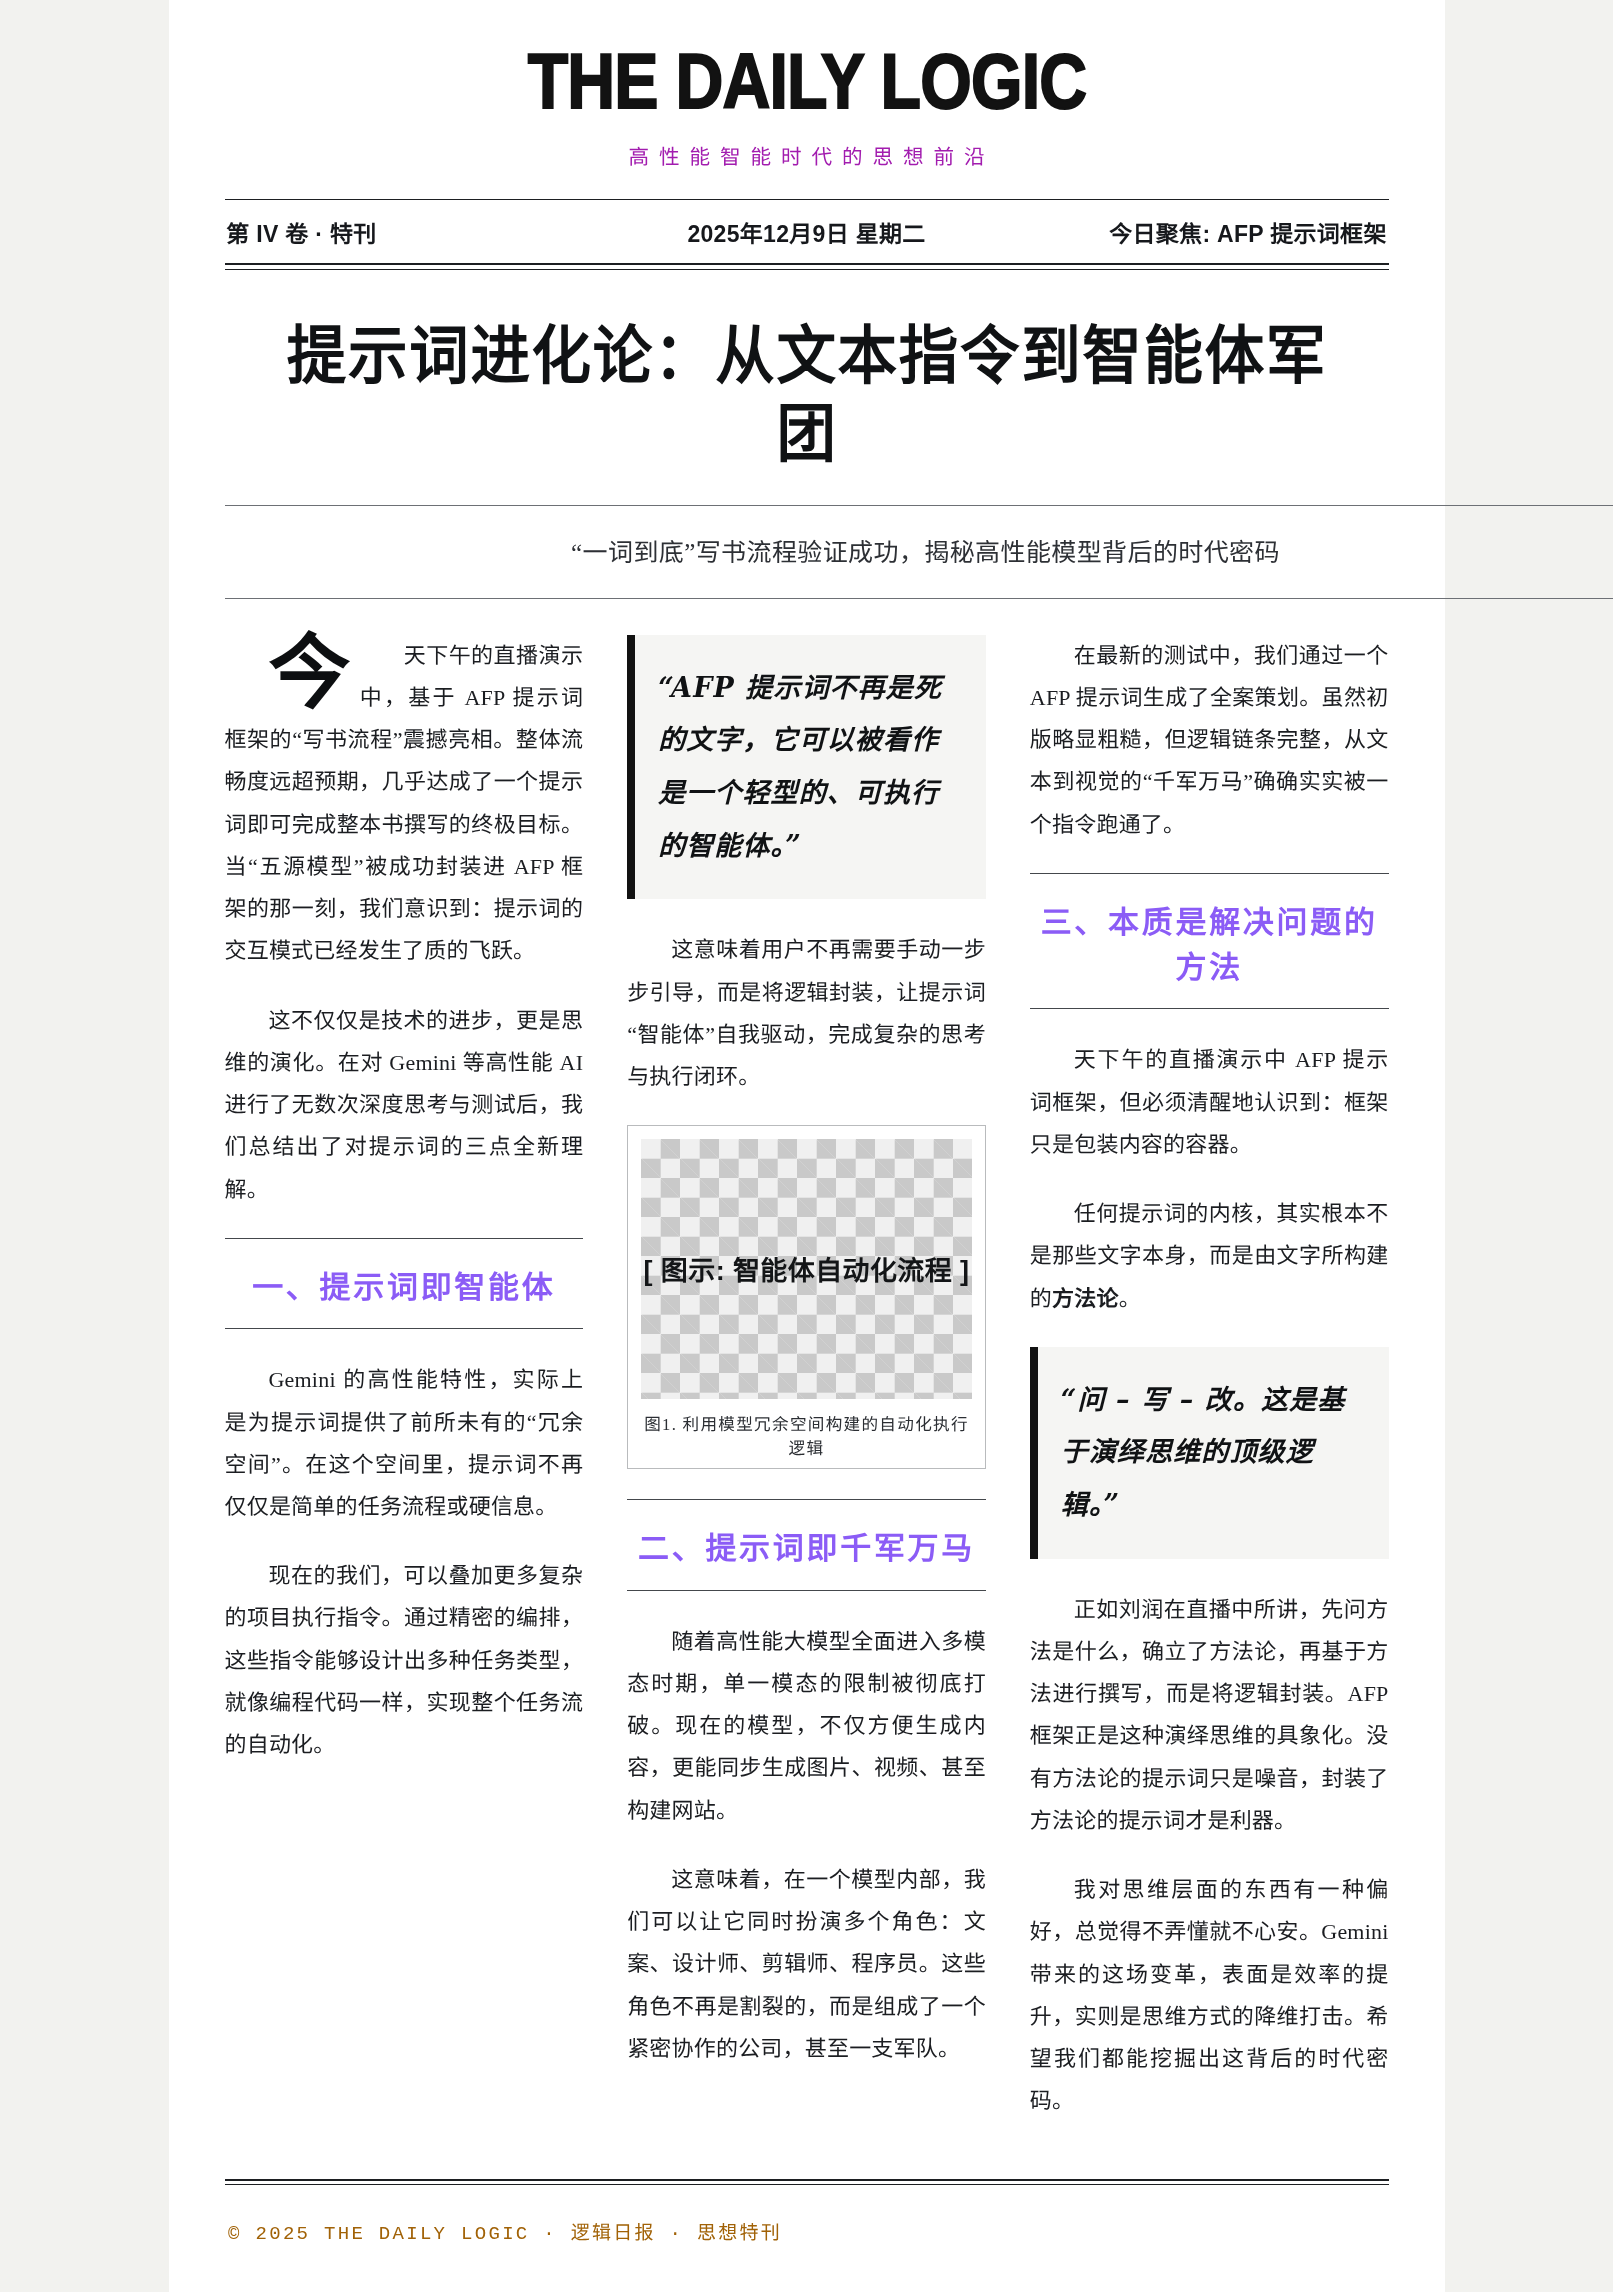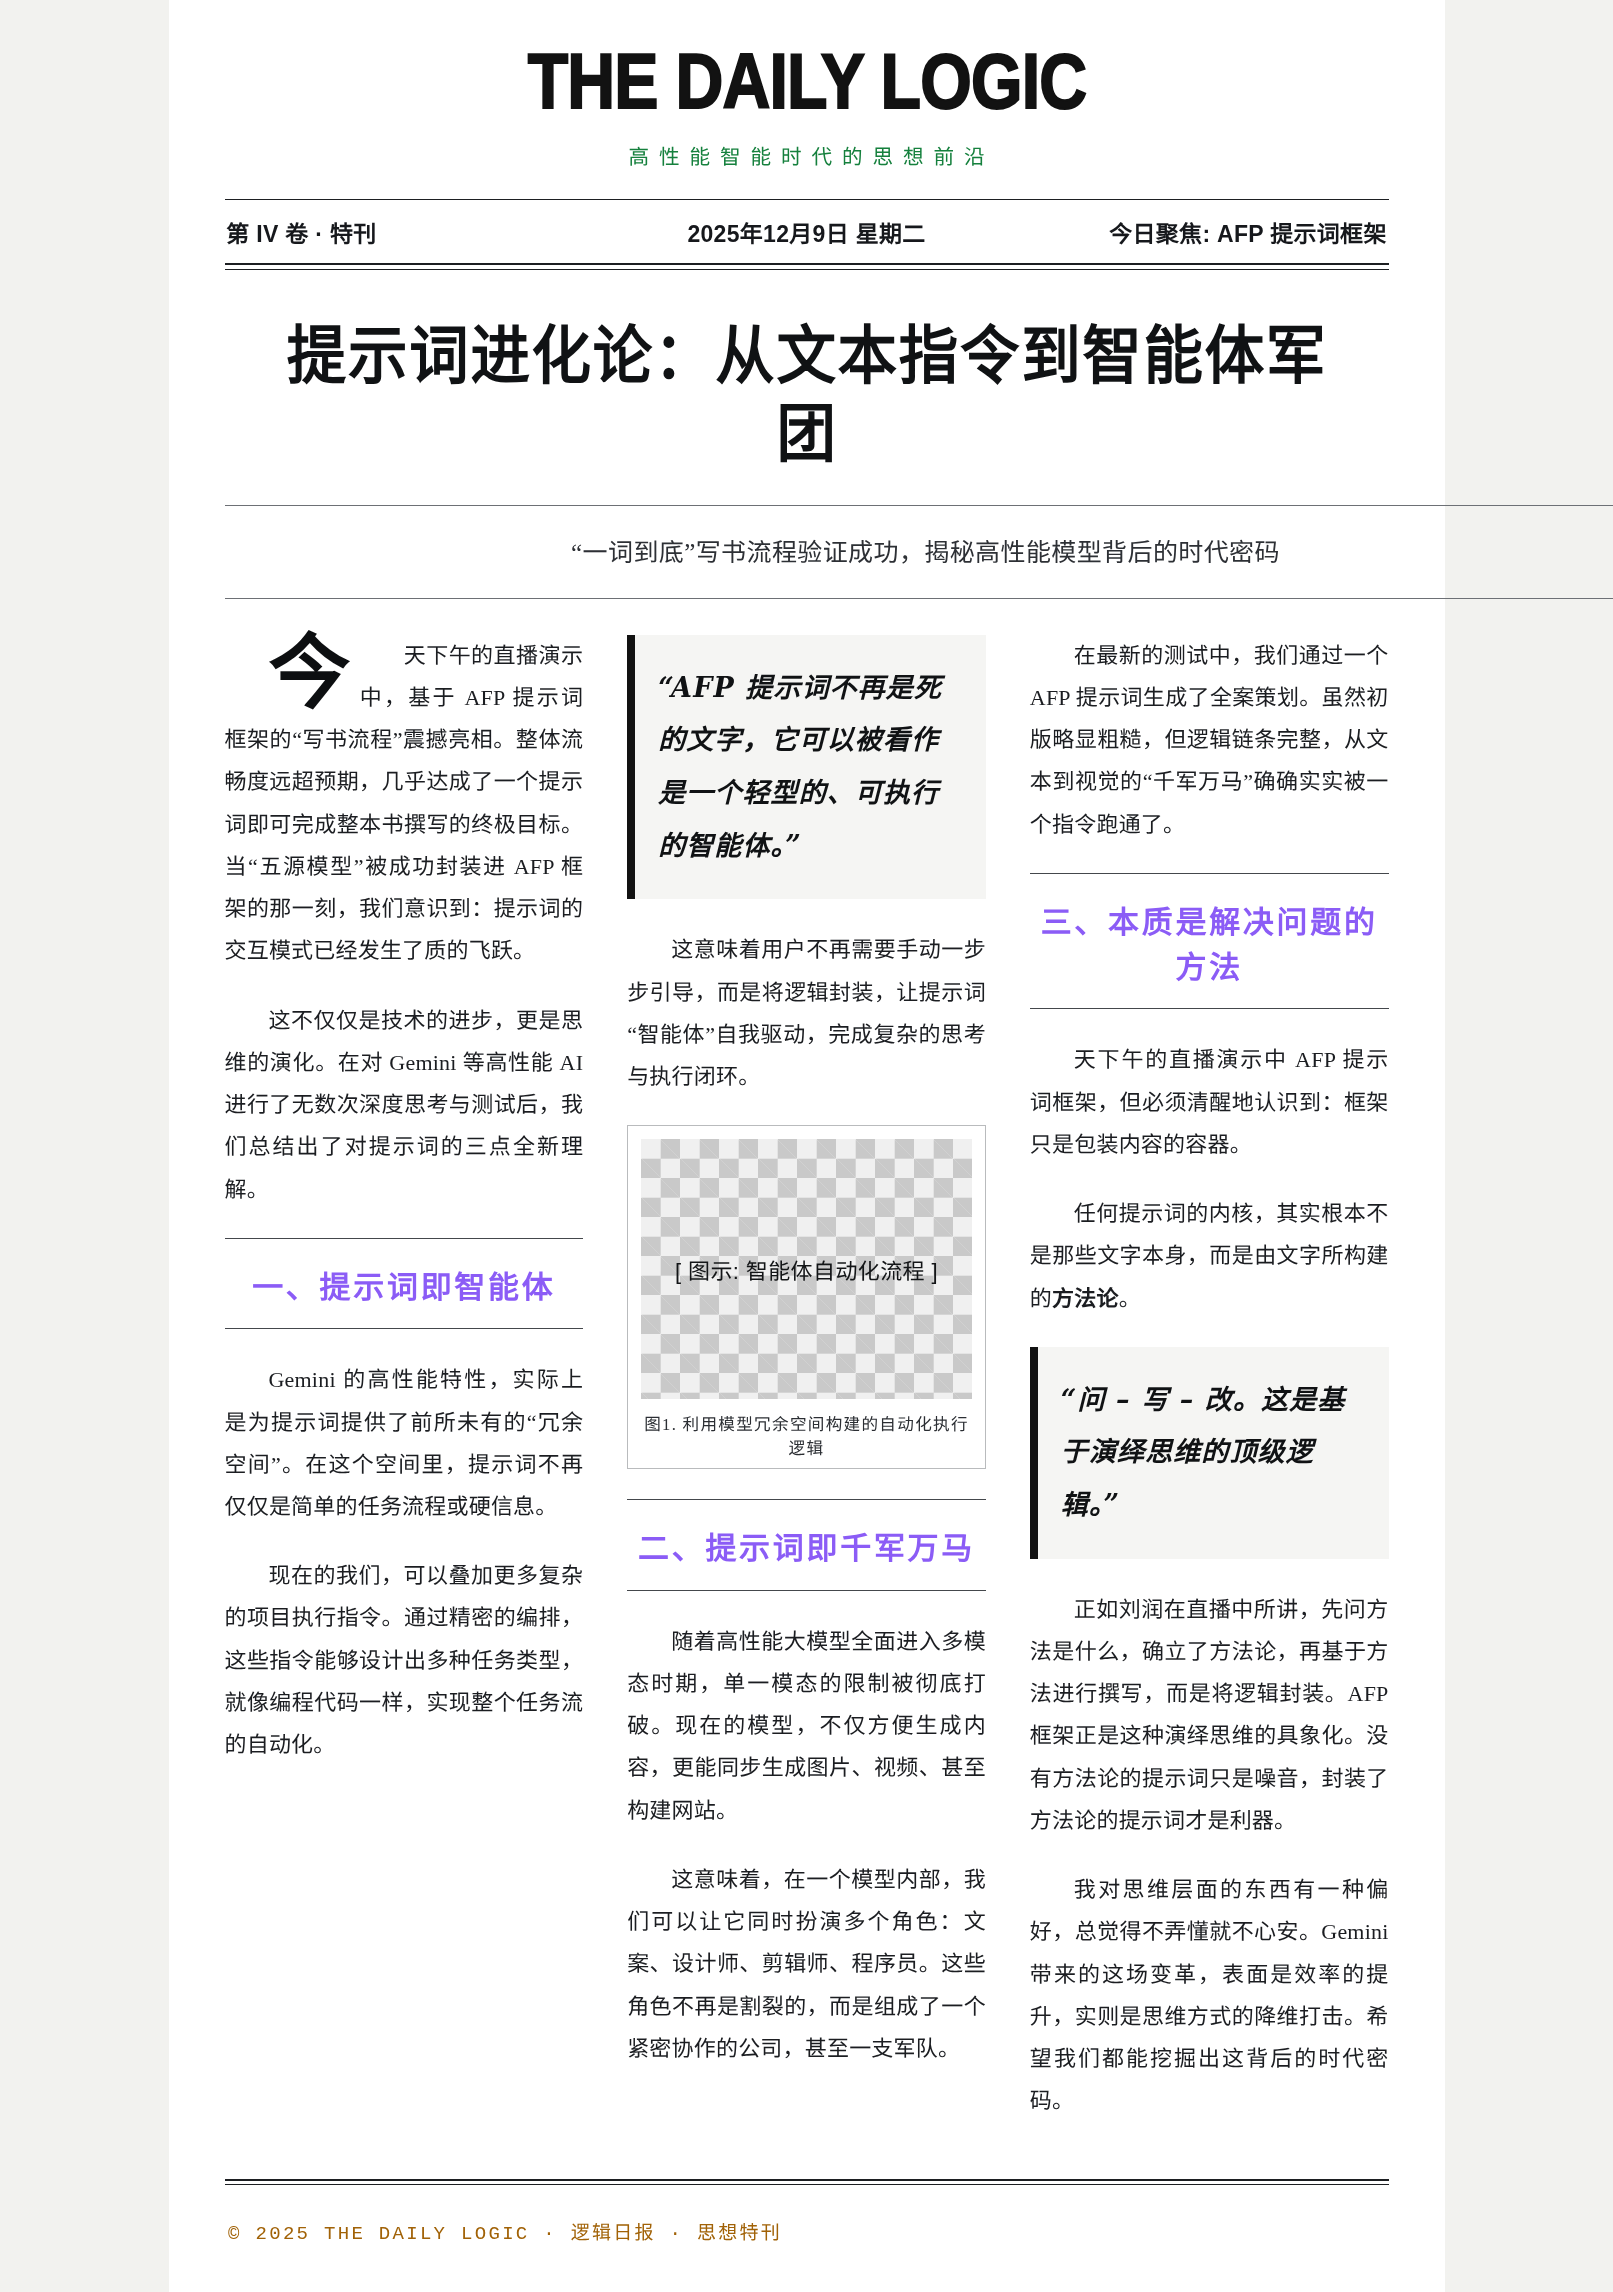--- a/index.html
+++ b/index.html
@@ -36,21 +36,21 @@
     transform-origin: center;
     white-space: nowrap;
     -webkit-text-stroke: 2px #121212;
   }
   .masthead-tagline {
     margin-top: 19.7px;
     font-family: "Liberation Sans", "DejaVu Sans", sans-serif;
     font-size: 20.6px;
     letter-spacing: 9.9px;
     text-indent: 9.9px;
-    color: #15803d;
+    color: #a21caf;
     font-weight: 400;
   }
 
   .rule-thin {
     border: 0;
     border-top: 1.8px solid #1d1f22;
     margin: 0;
   }
   .rule-double {
     border: 0;
@@ -203,22 +203,22 @@
       linear-gradient(45deg, #c9c9c9 25%, transparent 25%, transparent 75%, #c9c9c9 75%, #c9c9c9),
       linear-gradient(45deg, #c9c9c9 25%, transparent 25%, transparent 75%, #c9c9c9 75%, #c9c9c9);
     background-size: 39px 39px;
     background-position: 0 0, 19.7px 19.7px;
     display: flex;
     align-items: center;
     justify-content: center;
   }
   .figure-label {
     font-family: "Liberation Sans", "DejaVu Sans", sans-serif;
-    font-weight: 400;
-    font-size: 22px;
+    font-weight: 700;
+    font-size: 27px;
     letter-spacing: 0.4px;
     color: #131517;
     text-align: center;
   }
   .figure-caption {
     margin-top: 12.5px;
     text-align: center;
     font-size: 16.6px;
     letter-spacing: 1.3px;
     color: #2b2e33;

